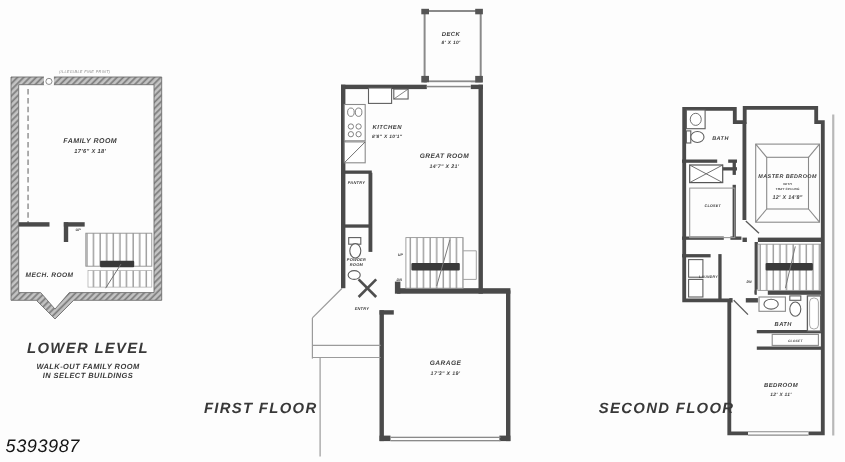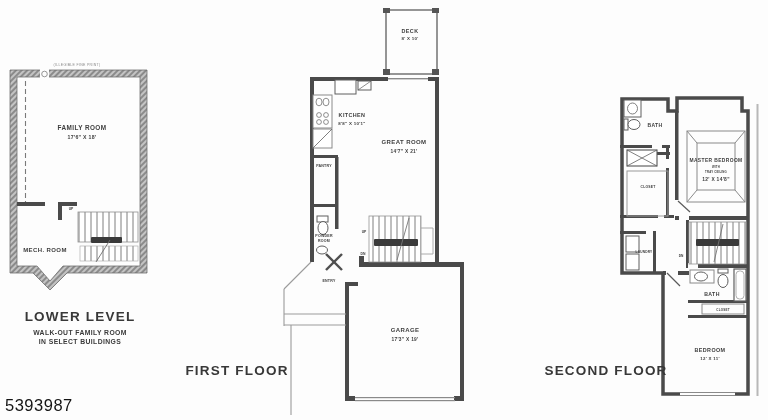--- a/index.html
+++ b/index.html
@@ -1,19 +1,20 @@
 <!DOCTYPE html>
 <html><head>
 <meta charset="utf-8">
 <style>
   html,body { margin:0; padding:0; background:#ffffff; }
   .sheet {
     position:relative; width:768px; height:420px;
     background:#fdfdfd; overflow:hidden;
     font-family:"Liberation Sans", sans-serif;
+    font-style:italic;
   }
   svg text {
     font-family:"Liberation Sans", sans-serif;
     fill:#3d3d3d;
   }
   .room-label { font-weight:bold; letter-spacing:0.4px; }
   .dim-label  { letter-spacing:0.3px; }
   .tiny-label { font-weight:bold; letter-spacing:0.2px; }
   .floor-title { font-weight:bold; letter-spacing:1.2px; fill:#383838; }
   .sub-title   { font-weight:bold; letter-spacing:0.4px; fill:#3a3a3a; }

